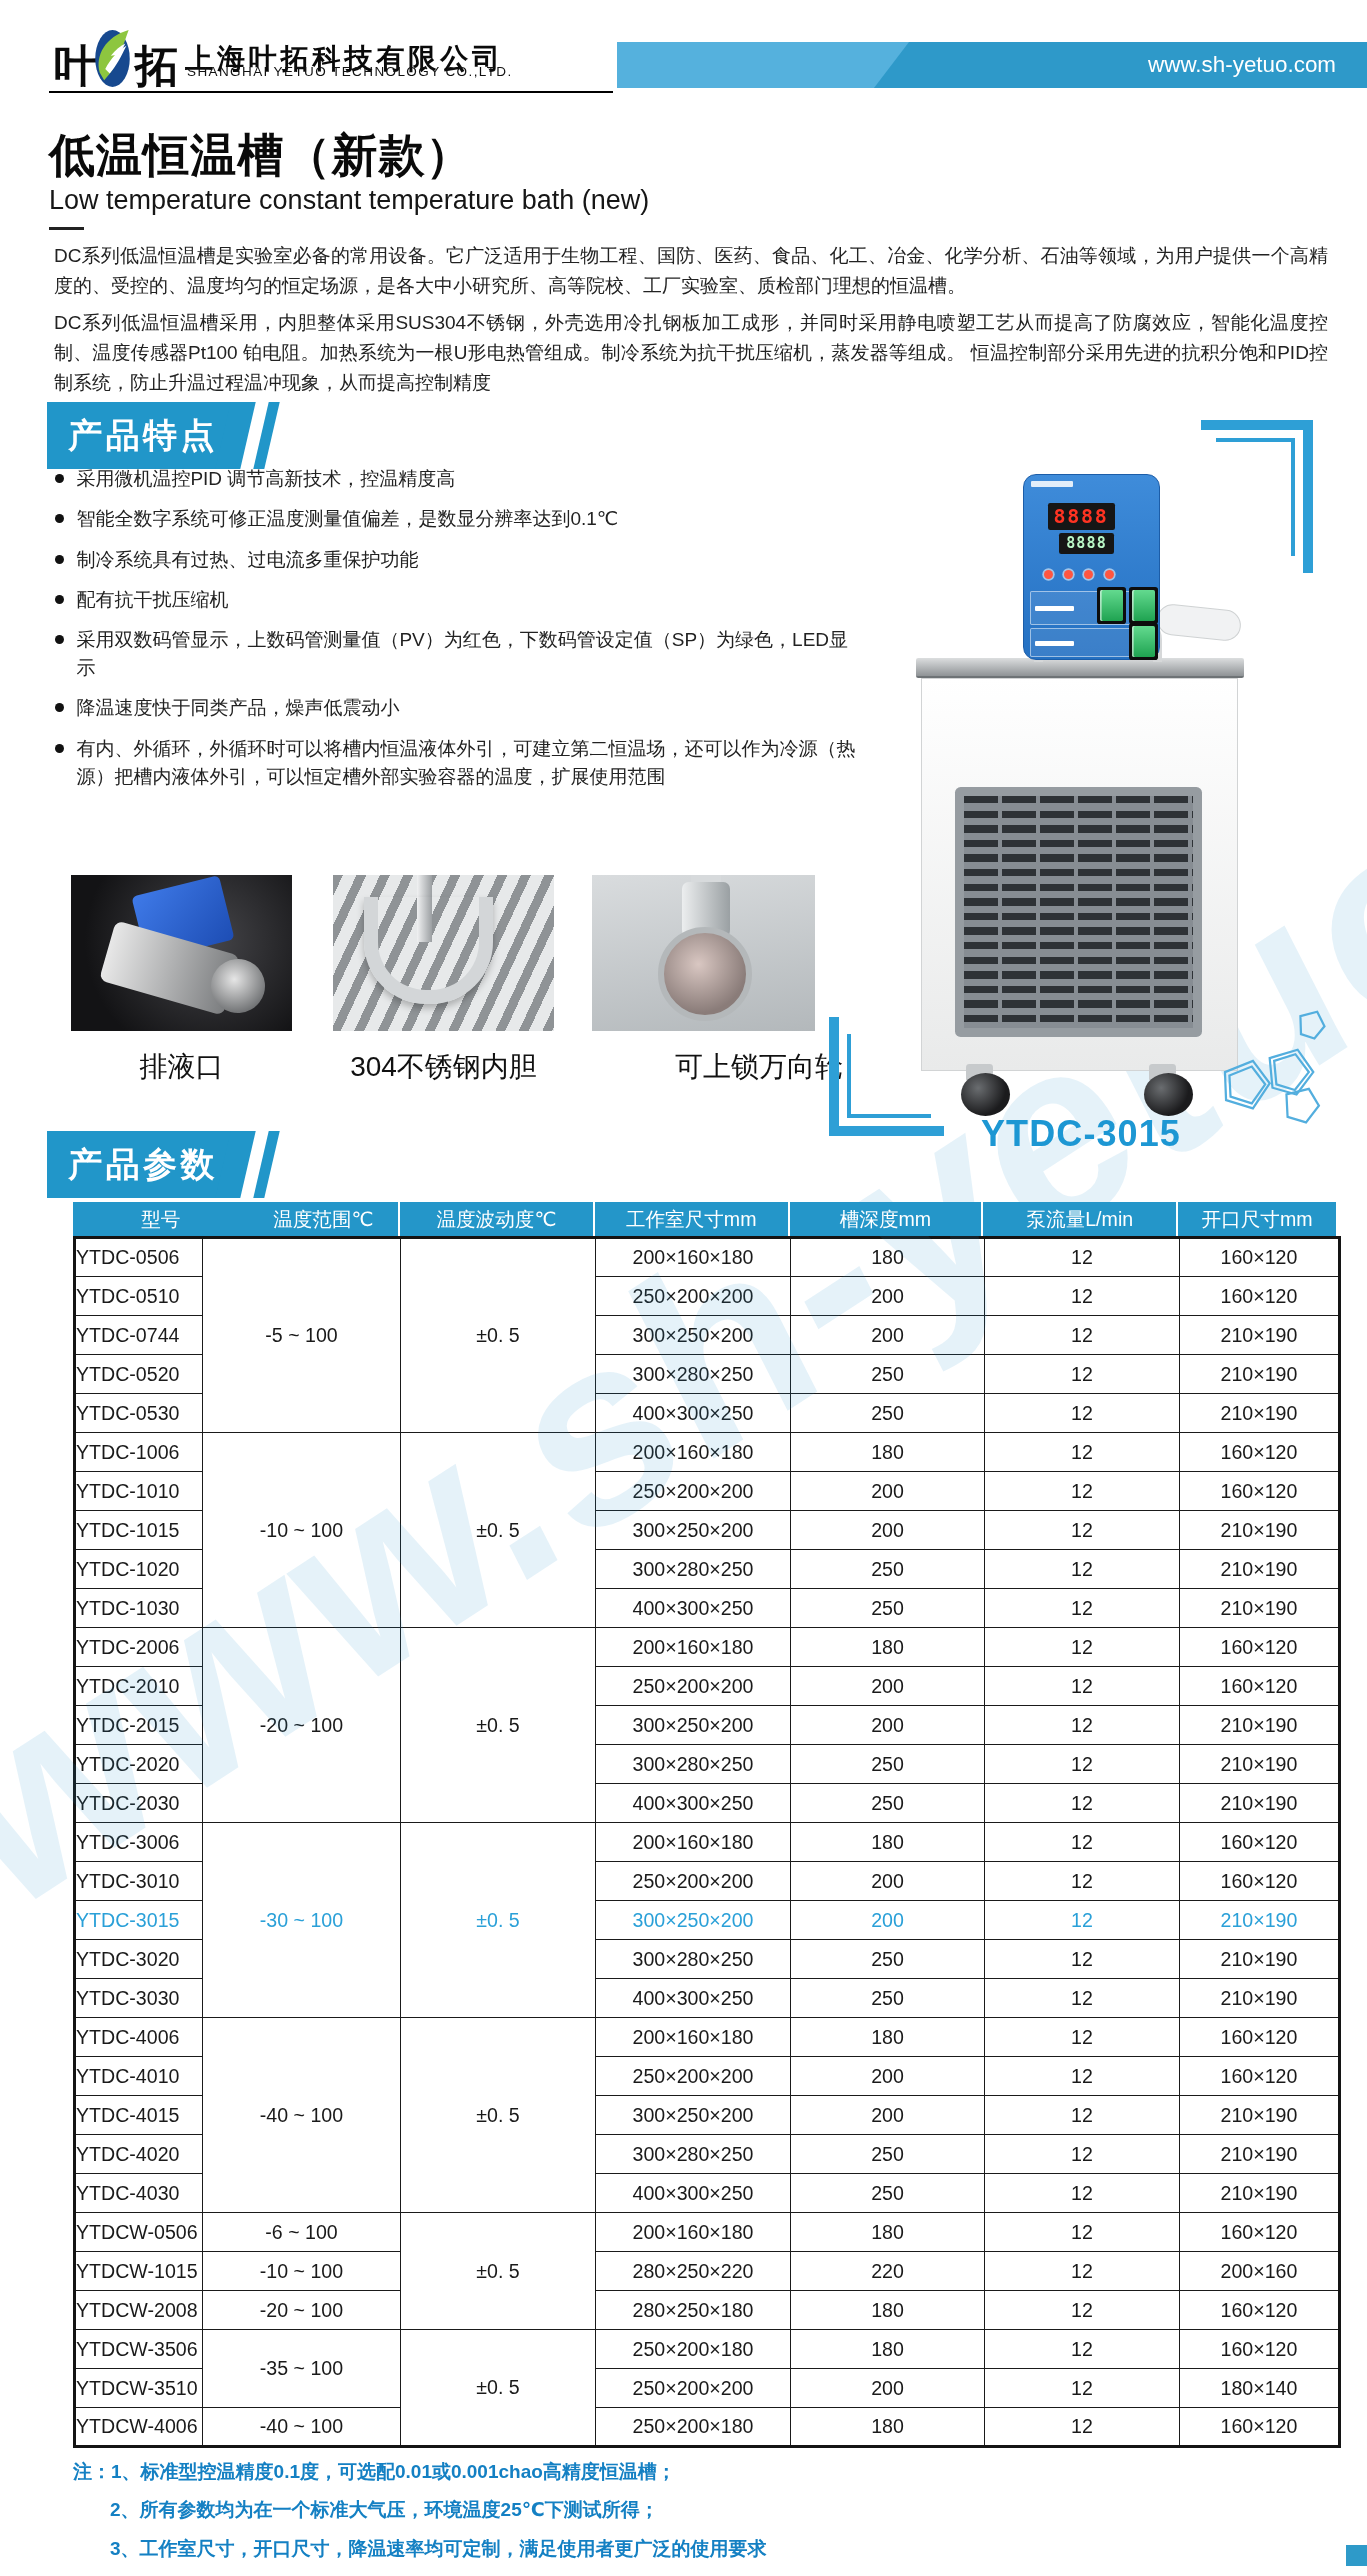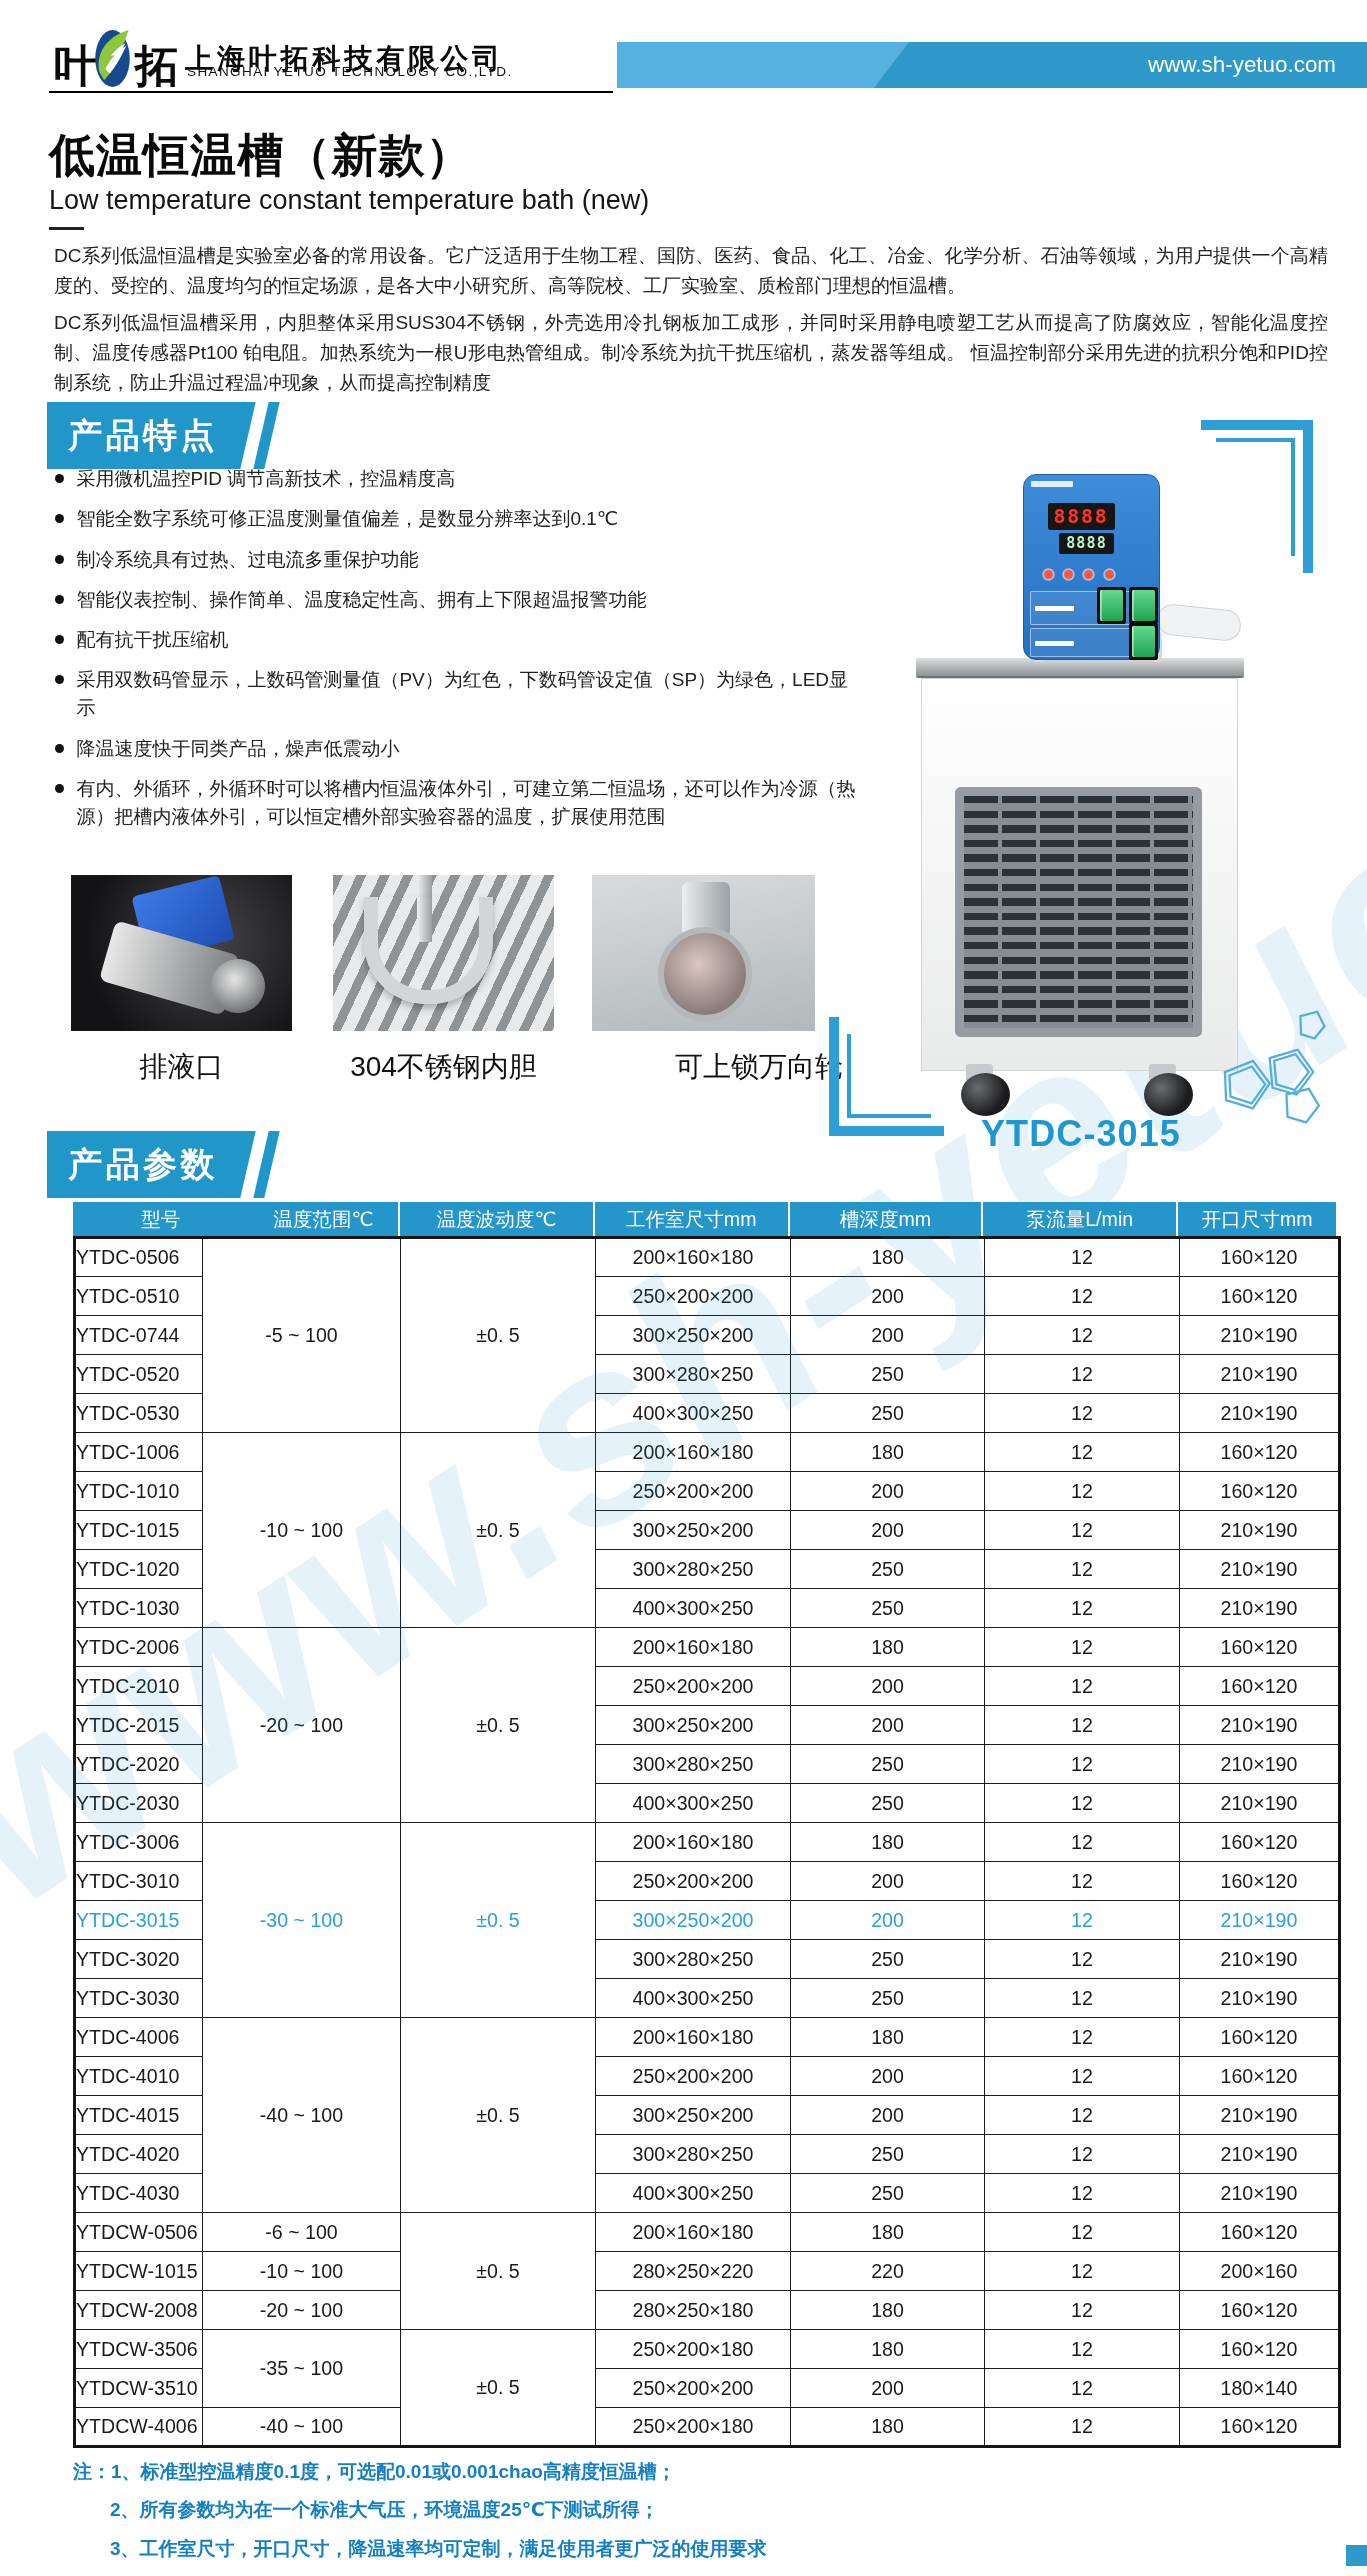--- a/index.html
+++ b/index.html
@@ -171,21 +171,20 @@
   <div class="layer title-rule"></div>
 
   <div class="layer para p1">DC系列低温恒温槽是实验室必备的常用设备。它广泛适用于生物工程、国防、医药、食品、化工、冶金、化学分析、石油等领域，为用户提供一个高精度的、受控的、温度均匀的恒定场源，是各大中小研究所、高等院校、工厂实验室、质检部门理想的恒温槽。</div>
   <div class="layer para p2">DC系列低温恒温槽采用，内胆整体采用SUS304不锈钢，外壳选用冷扎钢板加工成形，并同时采用静电喷塑工艺从而提高了防腐效应，智能化温度控制、温度传感器Pt100 铂电阻。加热系统为一根U形电热管组成。制冷系统为抗干扰压缩机，蒸发器等组成。 恒温控制部分采用先进的抗积分饱和PID控制系统，防止升温过程温冲现象，从而提高控制精度</div>
 
   <div class="layer banner features-banner">产品特点</div>
   <ul class="features-list layer">
       <li><span class="dot"></span><span>采用微机温控PID 调节高新技术，控温精度高</span></li>
       <li><span class="dot"></span><span>智能全数字系统可修正温度测量值偏差，是数显分辨率达到0.1℃</span></li>
       <li><span class="dot"></span><span>制冷系统具有过热、过电流多重保护功能</span></li>
-      <li><span class="dot"></span><span>智能仪表控制、操作简单、温度稳定性高、拥有上下限超温报警功能</span></li>
       <li><span class="dot"></span><span>配有抗干扰压缩机</span></li>
       <li><span class="dot"></span><span>采用双数码管显示，上数码管测量值（PV）为红色，下数码管设定值（SP）为绿色，LED显示</span></li>
       <li><span class="dot"></span><span>降温速度快于同类产品，燥声低震动小</span></li>
       <li><span class="dot"></span><span>有内、外循环，外循环时可以将槽内恒温液体外引，可建立第二恒温场，还可以作为冷源（热源）把槽内液体外引，可以恒定槽外部实验容器的温度，扩展使用范围</span></li>
     </ul>
 
   <div class="layer photo photo1">
     <div class="valve-handle"></div>
     <div class="valve-body"></div>
     <div class="valve-nozzle"></div>

